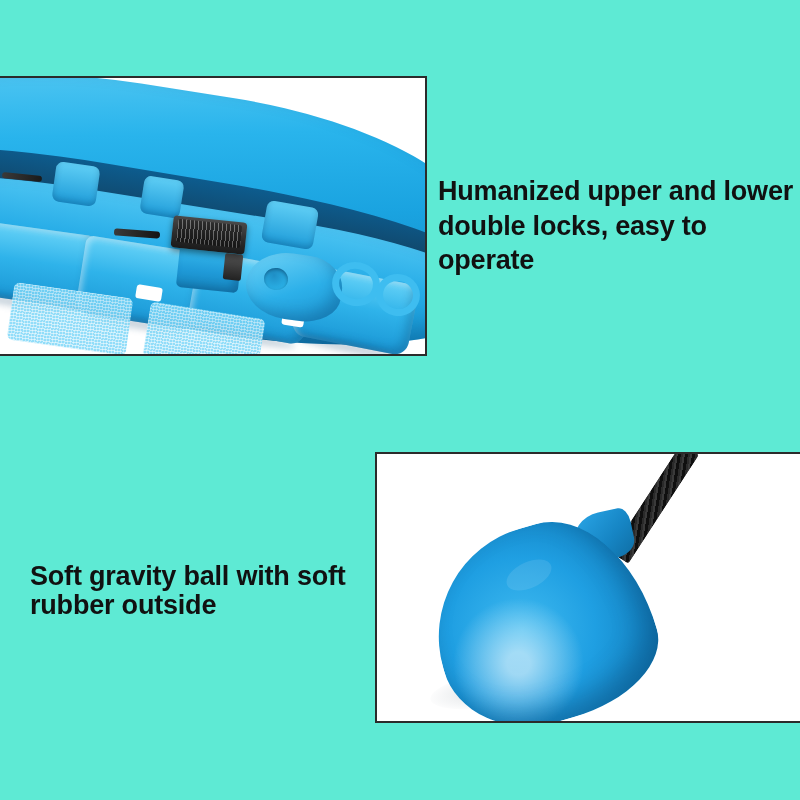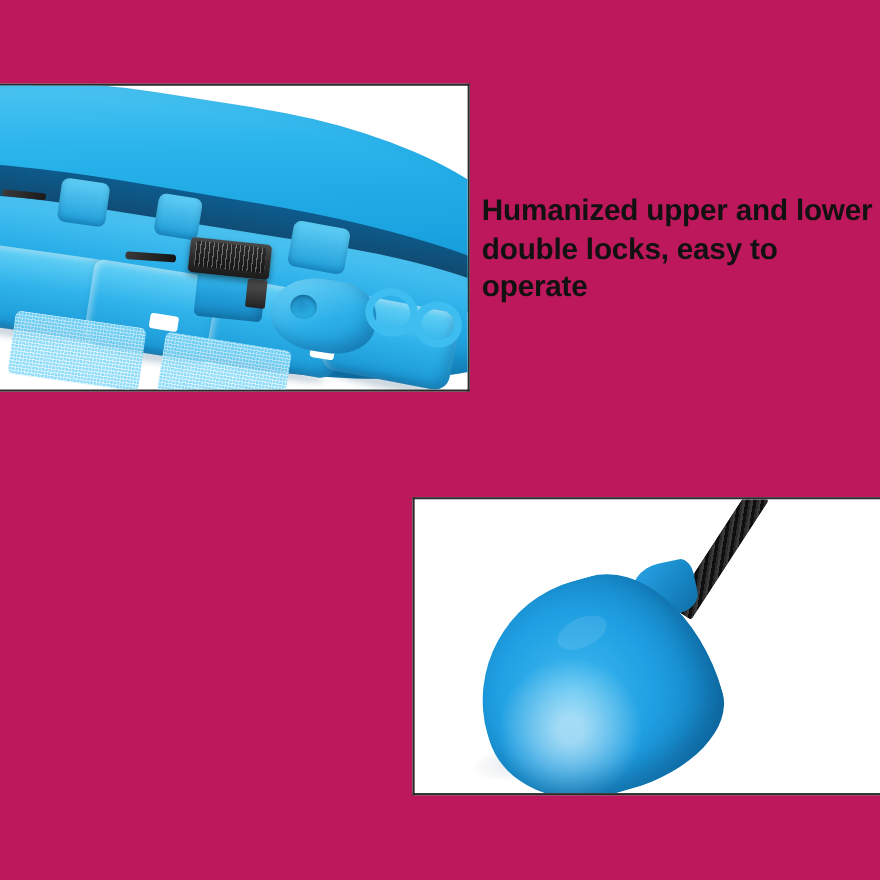--- a/index.html
+++ b/index.html
@@ -12,21 +12,21 @@
     background: #ffffff;
     font-family: "Liberation Sans", sans-serif;
     overflow: hidden;
     position: relative;
   }
 
   #page {
     position: relative;
     width: 800px;
     height: 800px;
-    background: #be185d;
+    background: #5eead4;
   }
 
   
   .panel {
     position: absolute;
     background: #ffffff;
     border: 2px solid #2b2b2b;
     overflow: hidden;
     box-sizing: border-box;
   }
@@ -395,20 +395,21 @@
         <div class="clasp"></div>
         <div class="lock-pin"></div>
         <div class="lock-pin-2"></div>
 
       </div>
     </div>
   </div>
 
   <div class="caption caption-lock">Humanized upper and lower double locks, easy to operate</div>
 
+  <div class="caption caption-ball">Soft gravity ball with soft rubber outside</div>
 
   <div class="panel panel-ball">
     <div class="photo">
       <div class="ball-scene">
         <div class="cord"></div>
         <div class="ball-shadow"></div>
         <div class="ball-tip"></div>
         <div class="ball"></div>
         <div class="ball-mark"></div>
       </div>

